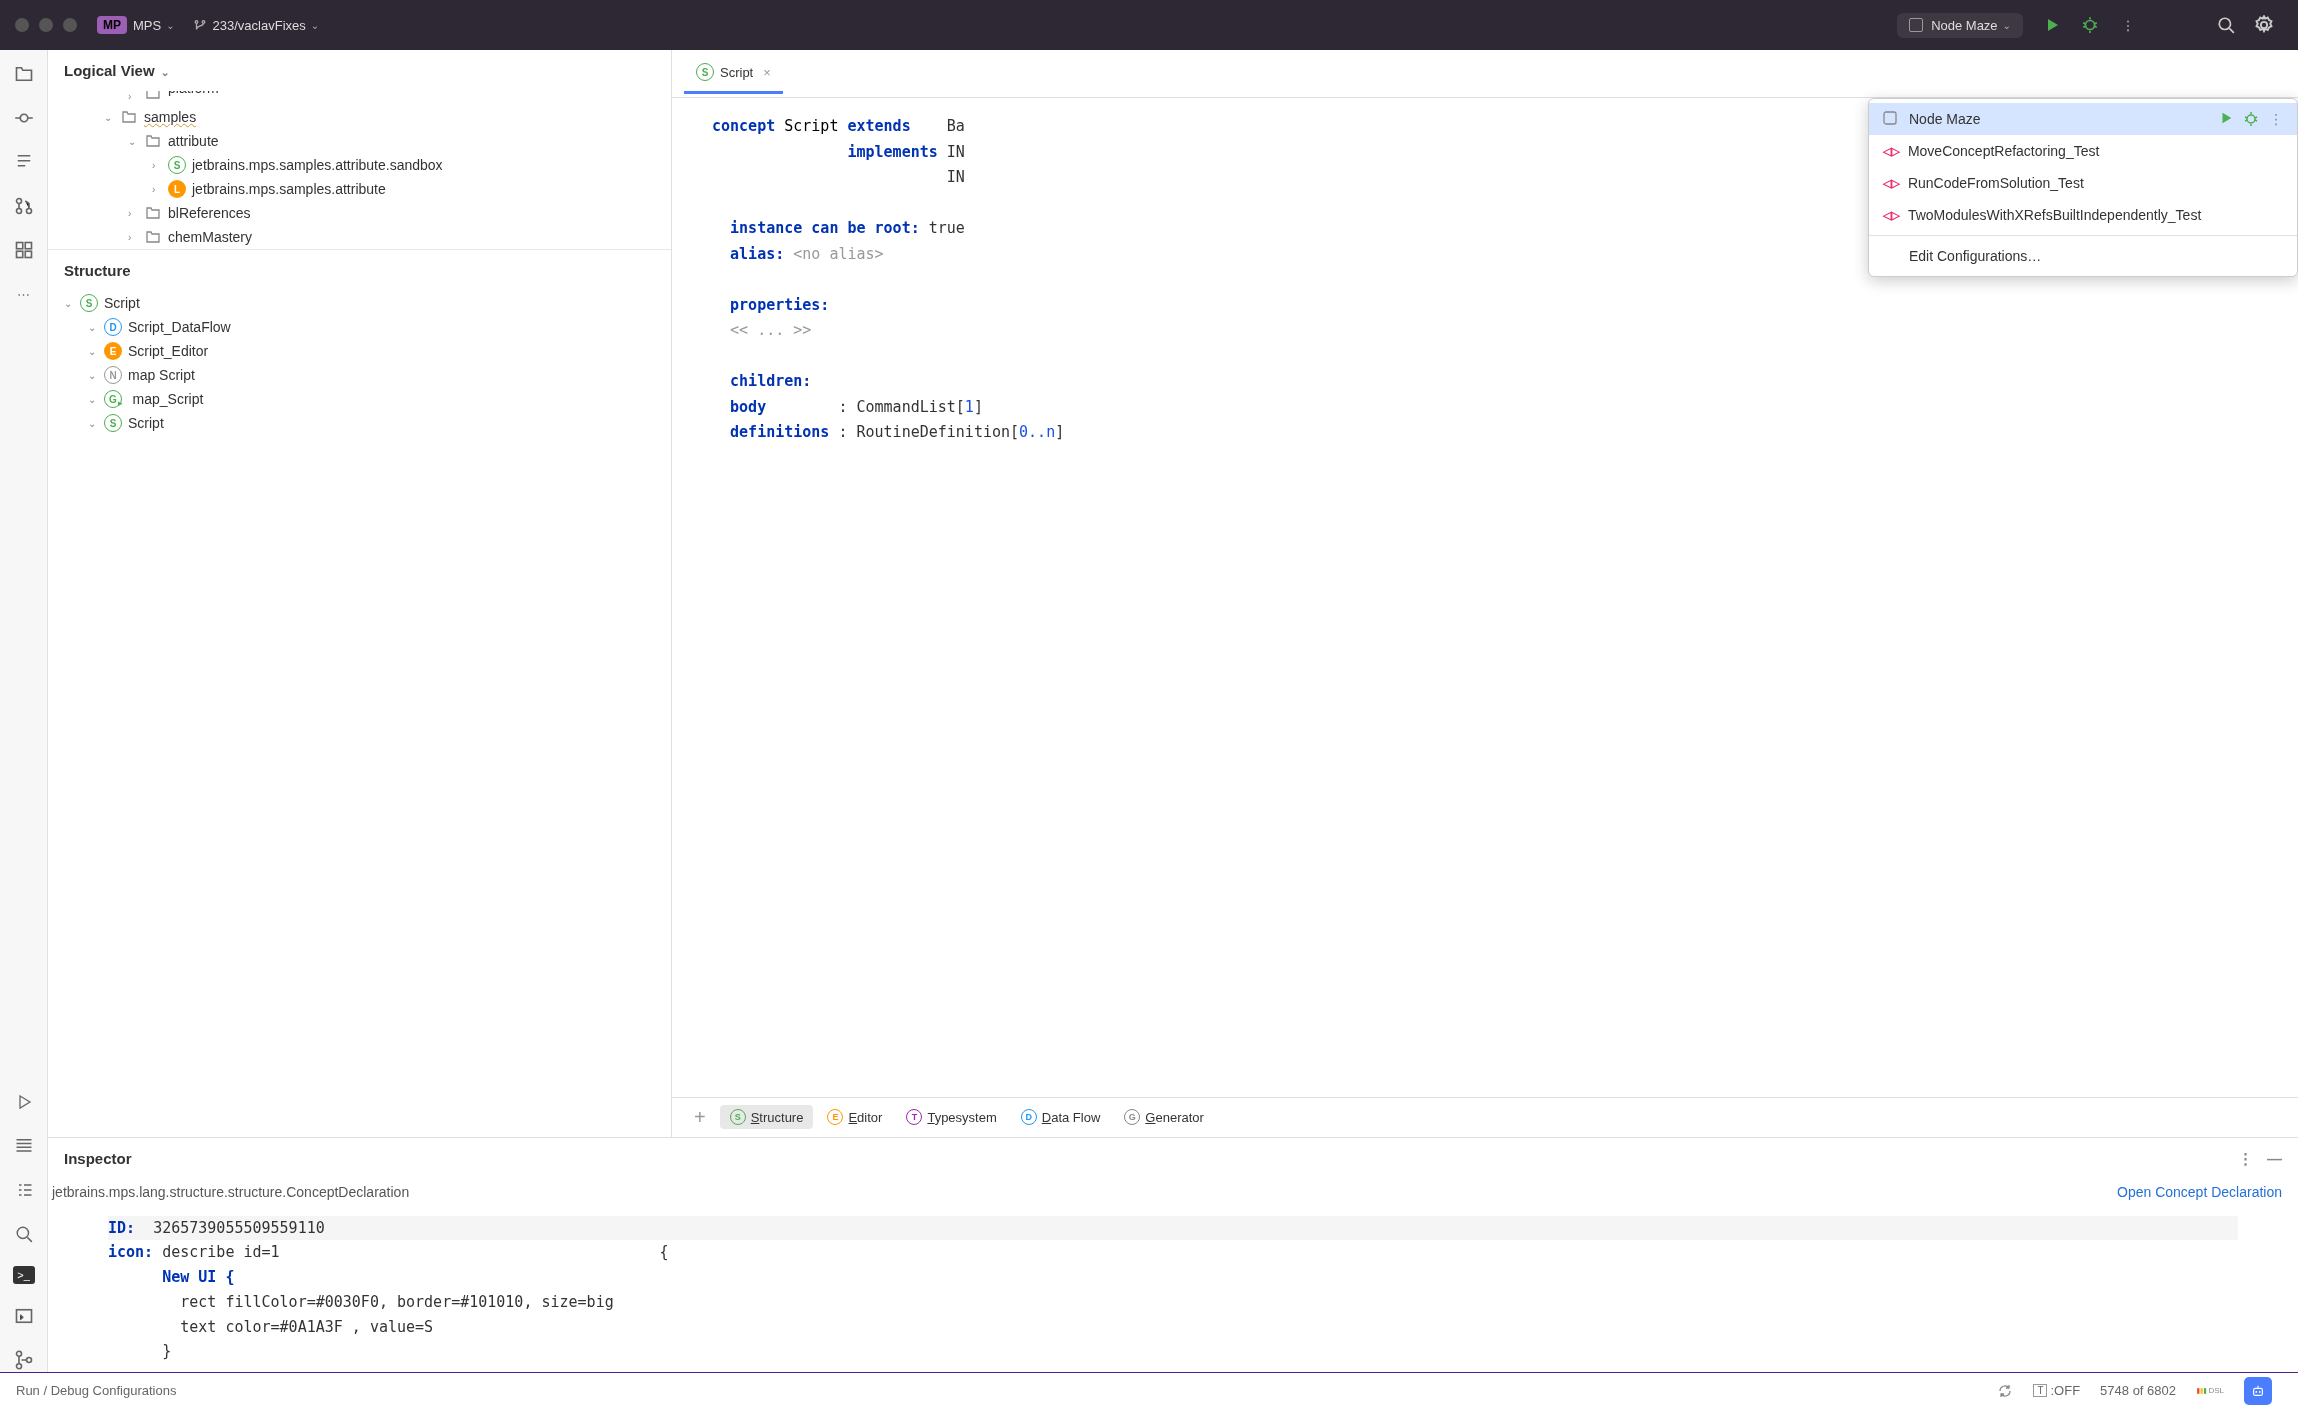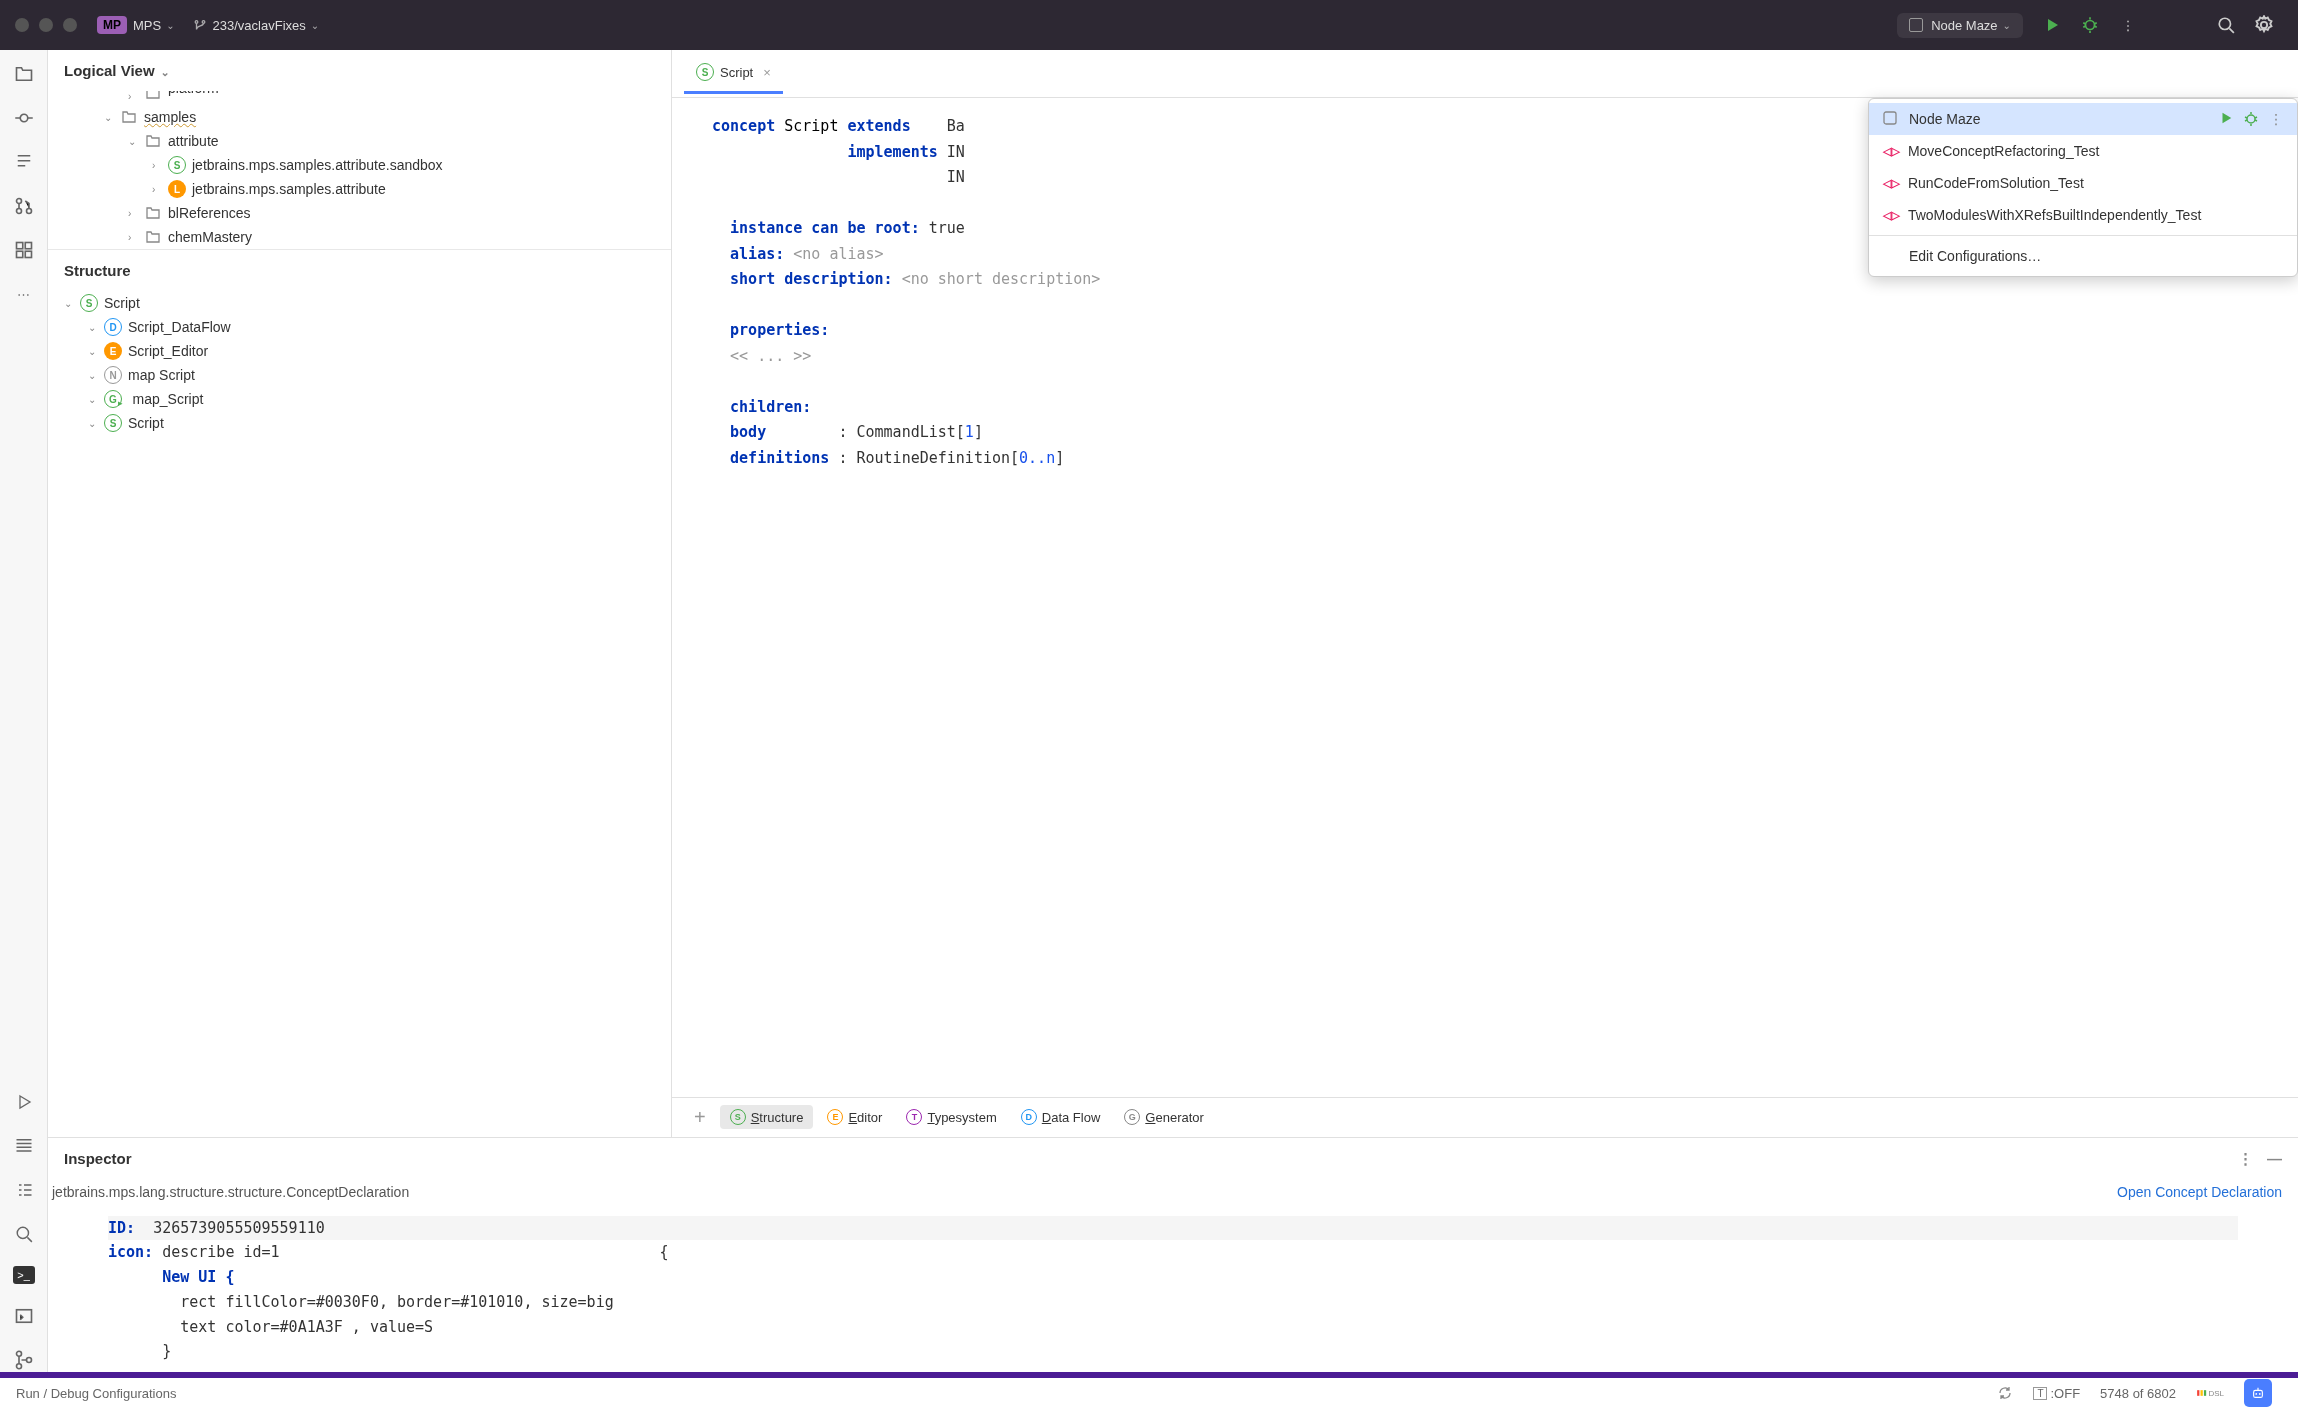--- a/index.html
+++ b/index.html
@@ -73,21 +73,21 @@
     
     .inspector-panel { border-top: 1px solid #e0e0e0; display: flex; flex-direction: column; }
     .inspector-header { padding: 12px 16px; font-weight: 600; font-size: 15px; display: flex; align-items: center; }
     .inspector-header-actions { margin-left: auto; display: flex; gap: 14px; color: #888; }
     .inspector-path-row { padding: 4px 16px 8px 4px; display: flex; align-items: center; font-size: 14px; }
     .inspector-path { color: #555; }
     .inspector-link { margin-left: auto; color: #2470d8; cursor: pointer; }
     .inspector-content { padding: 8px 60px; font-family: 'SF Mono', Monaco, Consolas, monospace; font-size: 15px; line-height: 1.65; }
     .inspector-row.highlighted { background: #f5f5f5; }
     
-    .status-bar { height: 36px; border-top: 6px solid #4c1d95; display: flex; align-items: center; padding: 0 16px; font-size: 13px; color: #666; }
+    .status-bar { height: 36px; border-top: 1px solid #4c1d95; display: flex; align-items: center; padding: 0 16px; font-size: 13px; color: #666; }
     .status-spacer { flex: 1; }
     .status-item { margin: 0 10px; display: flex; align-items: center; }
     .tbox { border: 1px solid #999; padding: 0 3px; font-size: 10px; margin-right: 3px; }
     .dsl-badge2 { width: 28px; height: 28px; display: flex; flex-direction: row; align-items: center; }
     
     svg { display: block; }
     .underline-wavy { text-decoration: underline wavy #cc9933; text-decoration-thickness: 1px; }
   </style>
 </head>
 <body>
@@ -379,21 +379,20 @@
           </div>
         </div>
 
         <div class="editor-content">
           <div><span class="kw">concept</span> <span class="type">Script</span> <span class="kw">extends</span>&nbsp;&nbsp;&nbsp;&nbsp;<span>Ba</span></div>
           <div style="padding-left:15ch;"><span class="kw">implements</span> <span>IN</span></div>
           <div style="padding-left:26ch;"><span>IN</span></div>
           <div>&nbsp;</div>
           <div style="padding-left:2ch;"><span class="kw2">instance can be root:</span> <span>true</span></div>
           <div style="padding-left:2ch;"><span class="kw2">alias:</span> <span class="placeholder-text">&lt;no alias&gt;</span></div>
-          <div style="padding-left:2ch;"><span class="kw2">short description:</span> <span class="placeholder-text">&lt;no short description&gt;</span></div>
           <div>&nbsp;</div>
           <div style="padding-left:2ch;"><span class="kw2">properties:</span></div>
           <div style="padding-left:2ch;"><span class="placeholder-text">&lt;&lt; ... &gt;&gt;</span></div>
           <div>&nbsp;</div>
           <div style="padding-left:2ch;"><span class="kw2">children:</span></div>
           <div style="padding-left:2ch;"><span class="kw2">body</span>&nbsp;&nbsp;&nbsp;&nbsp;&nbsp;&nbsp;&nbsp;&nbsp;: <span>CommandList</span>[<span class="num">1</span>]</div>
           <div style="padding-left:2ch;"><span class="kw2">definitions</span> : <span>RoutineDefinition</span>[<span class="num">0..n</span>]</div>
         </div>
 
         <div class="editor-bottom-tabs">

